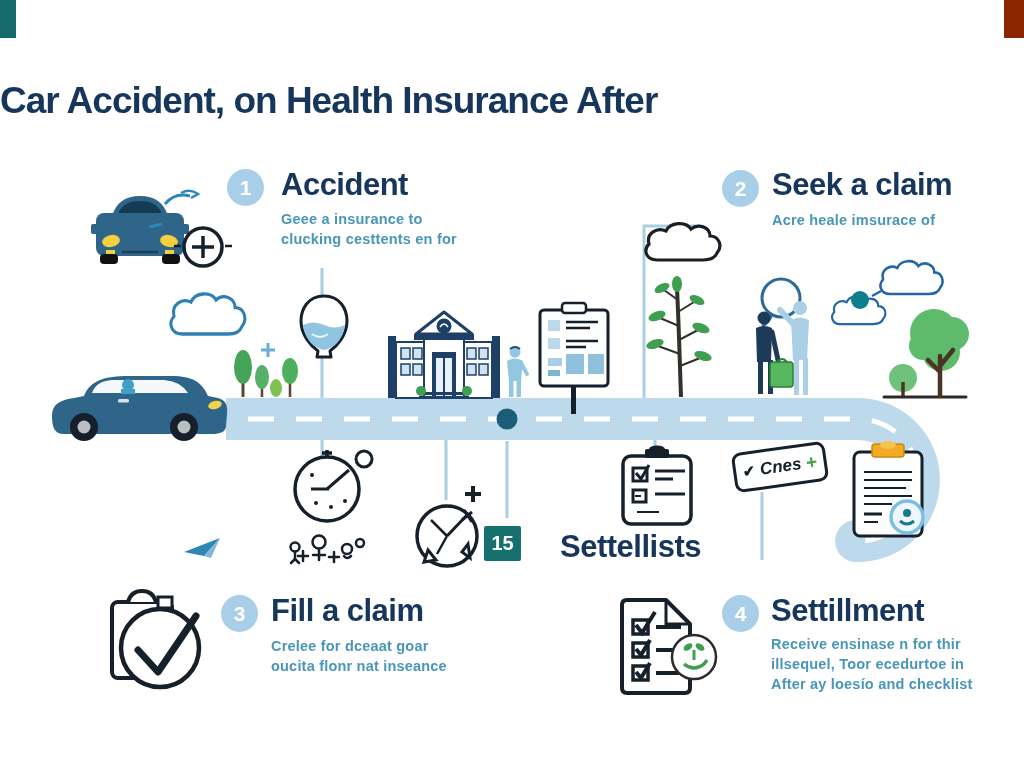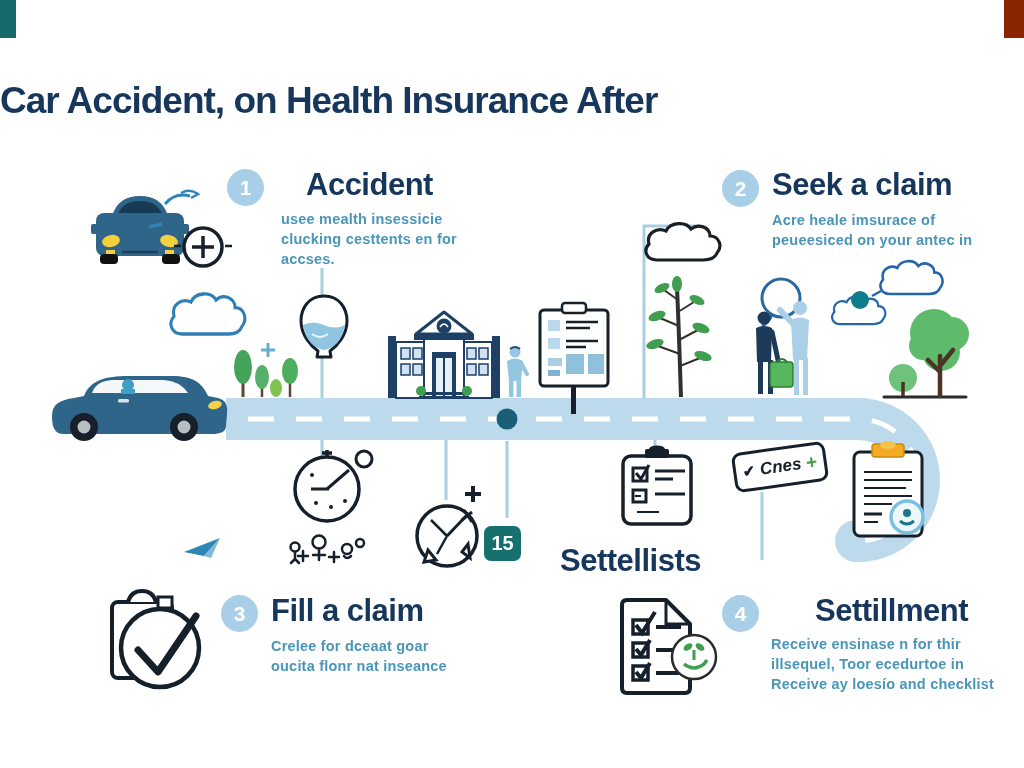--- a/index.html
+++ b/index.html
@@ -18,23 +18,23 @@
          align-items:center;justify-content:center;}
   .step-heading{font-size:31px;font-weight:800;color:var(--navy);letter-spacing:-0.5px;}
   .step-body{font-size:14.5px;line-height:1.38;color:var(--body-teal);font-weight:600;letter-spacing:0.2px;}
   .scene{left:0;top:0;width:1024px;height:768px;}
   .road-path{stroke:var(--road);stroke-width:42;fill:none;}
   .road-cap{fill:var(--road);}
   .road-dash{stroke:#ffffff;stroke-width:5;fill:none;stroke-dasharray:26 22;}
   .road-dot{fill:var(--road-dot);}
   .connector{stroke:var(--connector);stroke-width:3;fill:none;}
   .day-badge{left:484px;top:526px;width:37px;height:35px;background:var(--day-badge);
-             border-radius:7px;color:#fff;font-size:20px;font-weight:800;display:flex;
+             border-radius:2px;color:#fff;font-size:20px;font-weight:800;display:flex;
              align-items:center;justify-content:center;}
-  .center-label{left:560px;top:529px;font-size:31px;font-weight:800;color:var(--navy);letter-spacing:-0.5px;margin-top:14px;}
+  .center-label{left:560px;top:529px;font-size:31px;font-weight:800;color:var(--navy);letter-spacing:-0.5px;}
   .ticket{left:733px;top:447px;width:94px;height:40px;border:3px solid var(--outline);
           border-radius:9px;background:#fff;transform:rotate(-8deg);display:flex;
           align-items:center;justify-content:center;gap:5px;font-weight:800;}
   .ticket .chk{font-size:15px;color:var(--outline);}
   .ticket .lbl{font-size:17px;color:var(--outline);font-style:italic;}
   .ticket .pls{font-size:19px;color:var(--green);}
 </style>
 </head>
 <body>
 
@@ -309,47 +309,45 @@
     <path d="M 694 660 V 650" stroke="#3f9e4f" stroke-width="3"></path>
     <ellipse cx="688" cy="647" rx="5" ry="3" fill="#3f9e4f" transform="rotate(-35 688 647)"></ellipse>
     <ellipse cx="700" cy="647" rx="5" ry="3" fill="#3f9e4f" transform="rotate(35 700 647)"></ellipse>
     <path d="M 684 664 Q 694 672 704 664 l 3 -4" stroke="#3f9e4f" stroke-width="3.5" fill="none"></path>
   </g>
 </svg>
 
 <div class="abs title">Car Accident, on Health Insurance After</div>
 
 <div class="abs badge" style="left:227px;top:169px;">1</div>
-<div class="abs step-heading" style="left:281px;top:167px;margin-left:25px;">Accident</div>
+<div class="abs step-heading" style="left:281px;top:167px;">Accident</div>
 <div class="abs step-body" style="left:281px;top:209px;width:215px;">
-  <div>usee mealth insessicie</div>
+  <div>Geee a insurance to</div>
   <div>clucking cesttents en for</div>
-  <div>accses.</div>
 </div>
 
 <div class="abs badge" style="left:722px;top:170px;">2</div>
 <div class="abs step-heading" style="left:772px;top:167px;">Seek a claim</div>
 <div class="abs step-body" style="left:772px;top:210px;width:230px;">
   <div>Acre heale imsurace of</div>
-  <div>peueesiced on your antec in</div>
 </div>
 
 <div class="abs badge" style="left:221px;top:595px;">3</div>
 <div class="abs step-heading" style="left:271px;top:593px;">Fill a claim</div>
 <div class="abs step-body" style="left:271px;top:636px;width:225px;">
   <div>Crelee for dceaat goar</div>
   <div>oucita flonr nat inseance</div>
 </div>
 
 <div class="abs badge" style="left:722px;top:595px;">4</div>
-<div class="abs step-heading" style="left:815px;top:593px;">Settillment</div>
+<div class="abs step-heading" style="left:771px;top:593px;">Settillment</div>
 <div class="abs step-body" style="left:771px;top:634px;width:240px;">
   <div>Receive ensinase n for thir</div>
   <div>illsequel, Toor ecedurtoe in</div>
-  <div>Receive ay loesío and checklist</div>
+  <div>After ay loesío and checklist</div>
 </div>
 
 <div class="abs day-badge">15</div>
 <div class="abs center-label">Settellists</div>
 
 <div class="abs ticket">
   <span class="chk">✔</span>
   <span class="lbl">Cnes</span>
   <span class="pls">+</span>
 </div>

